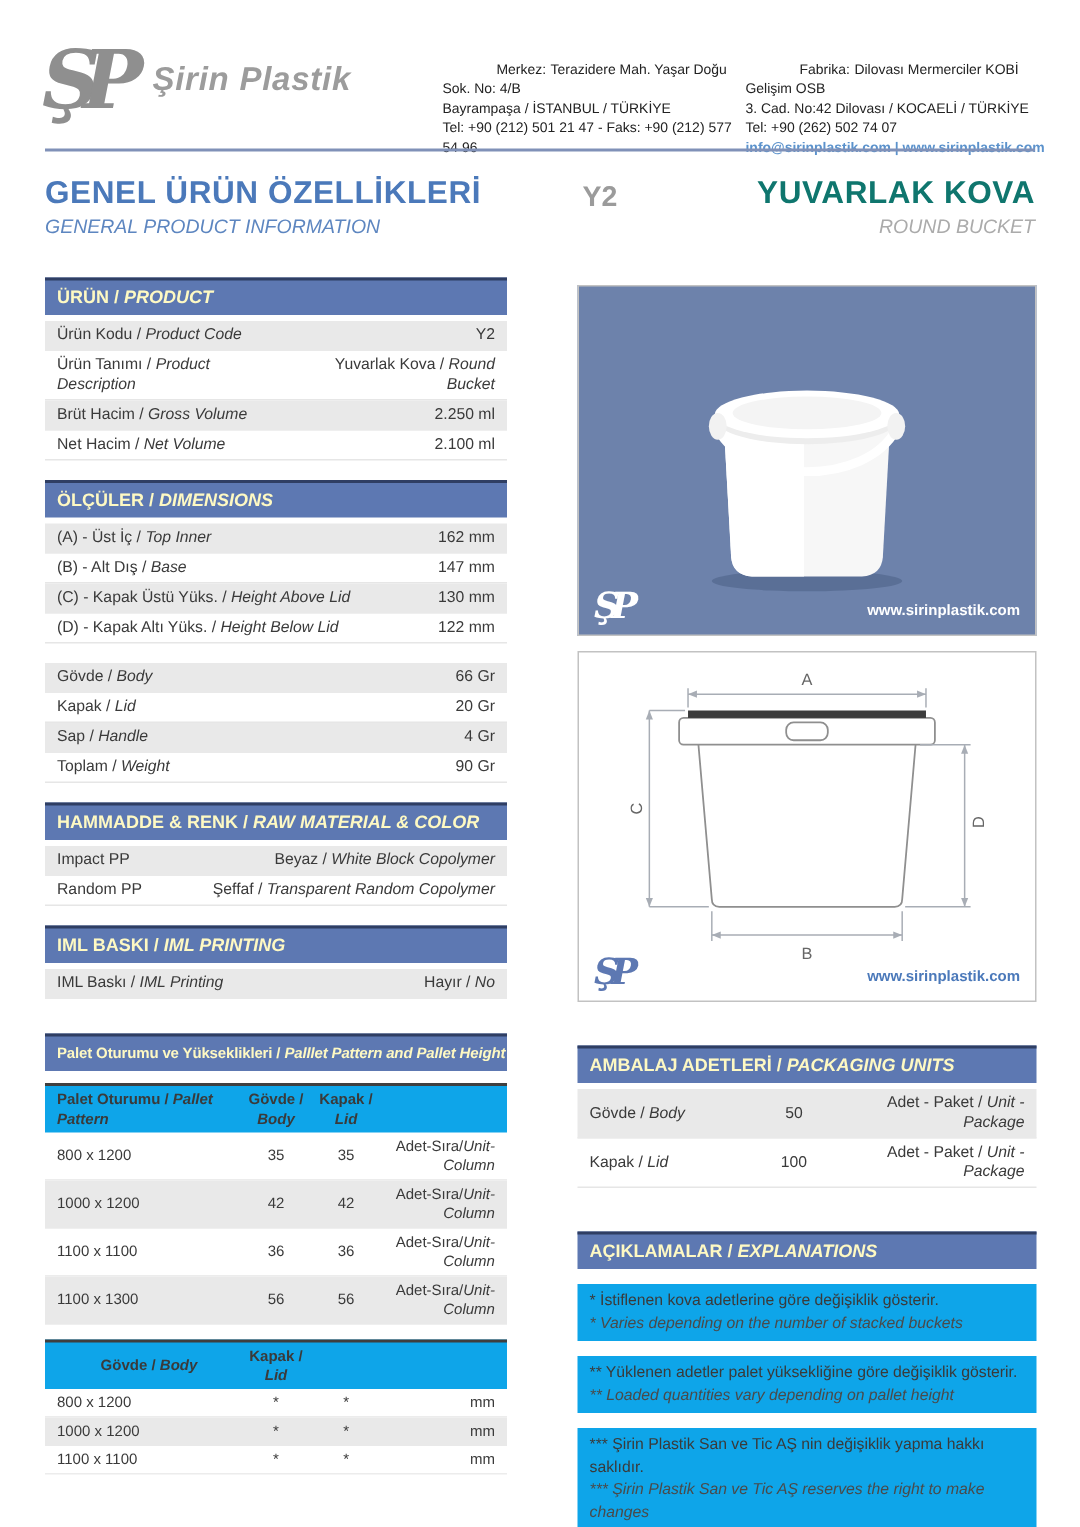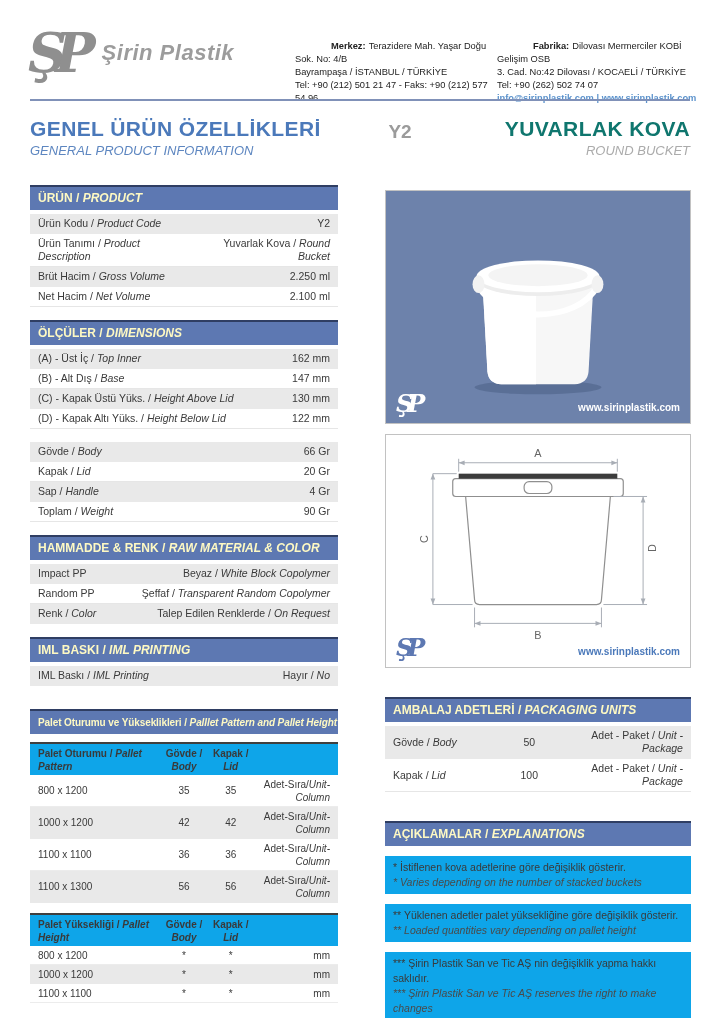--- a/index.html
+++ b/index.html
@@ -7,21 +7,21 @@
   body { width:720px; height:1018px; font-family:"Liberation Sans",sans-serif; position:relative; overflow:hidden; color:#3a3a3a; }
 
   
   .logo-wrap { position:absolute; left:28px; top:22px; display:flex; align-items:center; }
   .logo-mark { font-family:"DejaVu Serif",serif; font-style:italic; font-weight:bold;
                font-size:54px; color:#8f8f8f; letter-spacing:-12px; line-height:62px; padding-right:18px; }
   .brand { font-style:italic; font-weight:bold; font-size:22px; color:#9c9c9c; letter-spacing:0.5px; }
   .contact { position:absolute; top:40px; font-size:9.3px; line-height:1.4; color:#222; width:200px; }
   .contact.merkez { left:295px; }
   .contact.fabrika { left:497px; }
-  .clabel { font-weight:bold; margin-right:3px;padding-left:36px; }
+  .clabel { font-weight:normal; margin-right:3px;padding-left:36px; }
   .clink { color:#5b92cc; font-weight:bold; cursor:pointer; }
   .hr-top { position:absolute; left:30px; top:99px; width:660px; height:2px; background:#8091b8; }
 
   
   .title-left { position:absolute; left:30px; top:117px; }
   .title-main { font-size:21px; font-weight:bold; color:#4b79ba; letter-spacing:0.4px; }
   .title-sub  { font-size:13px; font-style:italic; color:#5d86c0; margin-top:2px; }
   .title-code { position:absolute; left:330px; top:121px; width:140px; text-align:center;
                 font-size:19px; font-weight:bold; color:#9b9b9b; }
   .title-right { position:absolute; right:30px; top:117px; text-align:right; }
@@ -186,24 +186,20 @@
     <div class="sec-head"><span>HAMMADDE &amp; RENK /</span><em> RAW MATERIAL &amp; COLOR</em></div>
     <div class="rows">
       <div class="trow">
           <span class="lbl">Impact PP</span>
           <span class="val"><span>Beyaz /</span><em> White Block Copolymer</em></span>
         </div>
       <div class="trow">
           <span class="lbl">Random PP</span>
           <span class="val"><span>Şeffaf /</span><em> Transparent Random Copolymer</em></span>
         </div>
-      <div class="trow">
-          <span class="lbl"><span>Renk /</span><em> Color</em></span>
-          <span class="val"><span>Talep Edilen Renklerde /</span><em> On Request</em></span>
-        </div>
     </div>
   </section>
 
   <section class="sec">
     <div class="sec-head"><span>IML BASKI /</span><em> IML PRINTING</em></div>
     <div class="rows">
       <div class="trow">
           <span class="lbl"><span>IML Baskı /</span><em> IML Printing</em></span>
           <span class="val"><span>Hayır /</span><em> No</em></span>
         </div>
@@ -241,21 +237,20 @@
       <div class="prow">
           <span class="c0">1100 x 1300</span>
           <span class="c1">56</span>
           <span class="c2">56</span>
           <span class="c3"><span>Adet-Sıra/</span><em>Unit-Column</em></span>
         </div>
     </div>
 
     <div class="ptable">
       <div class="prow phead">
-        <span class="c0"><span>Palet Yüksekliği /</span><em> Pallet Height</em></span>
         <span class="c1"><span>Gövde /</span><em> Body</em></span>
         <span class="c2"><span>Kapak /</span><em> Lid</em></span>
         <span class="c3"></span>
       </div>
       <div class="prow">
           <span class="c0">800 x 1200</span>
           <span class="c1">*</span>
           <span class="c2">*</span>
           <span class="c3">mm</span>
         </div>

